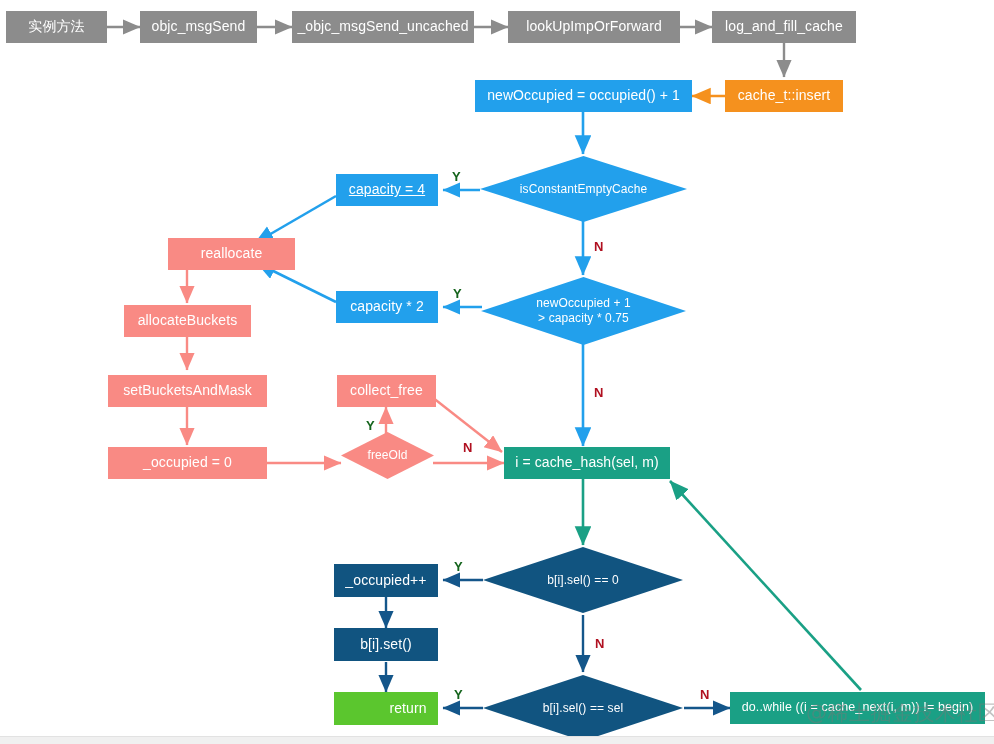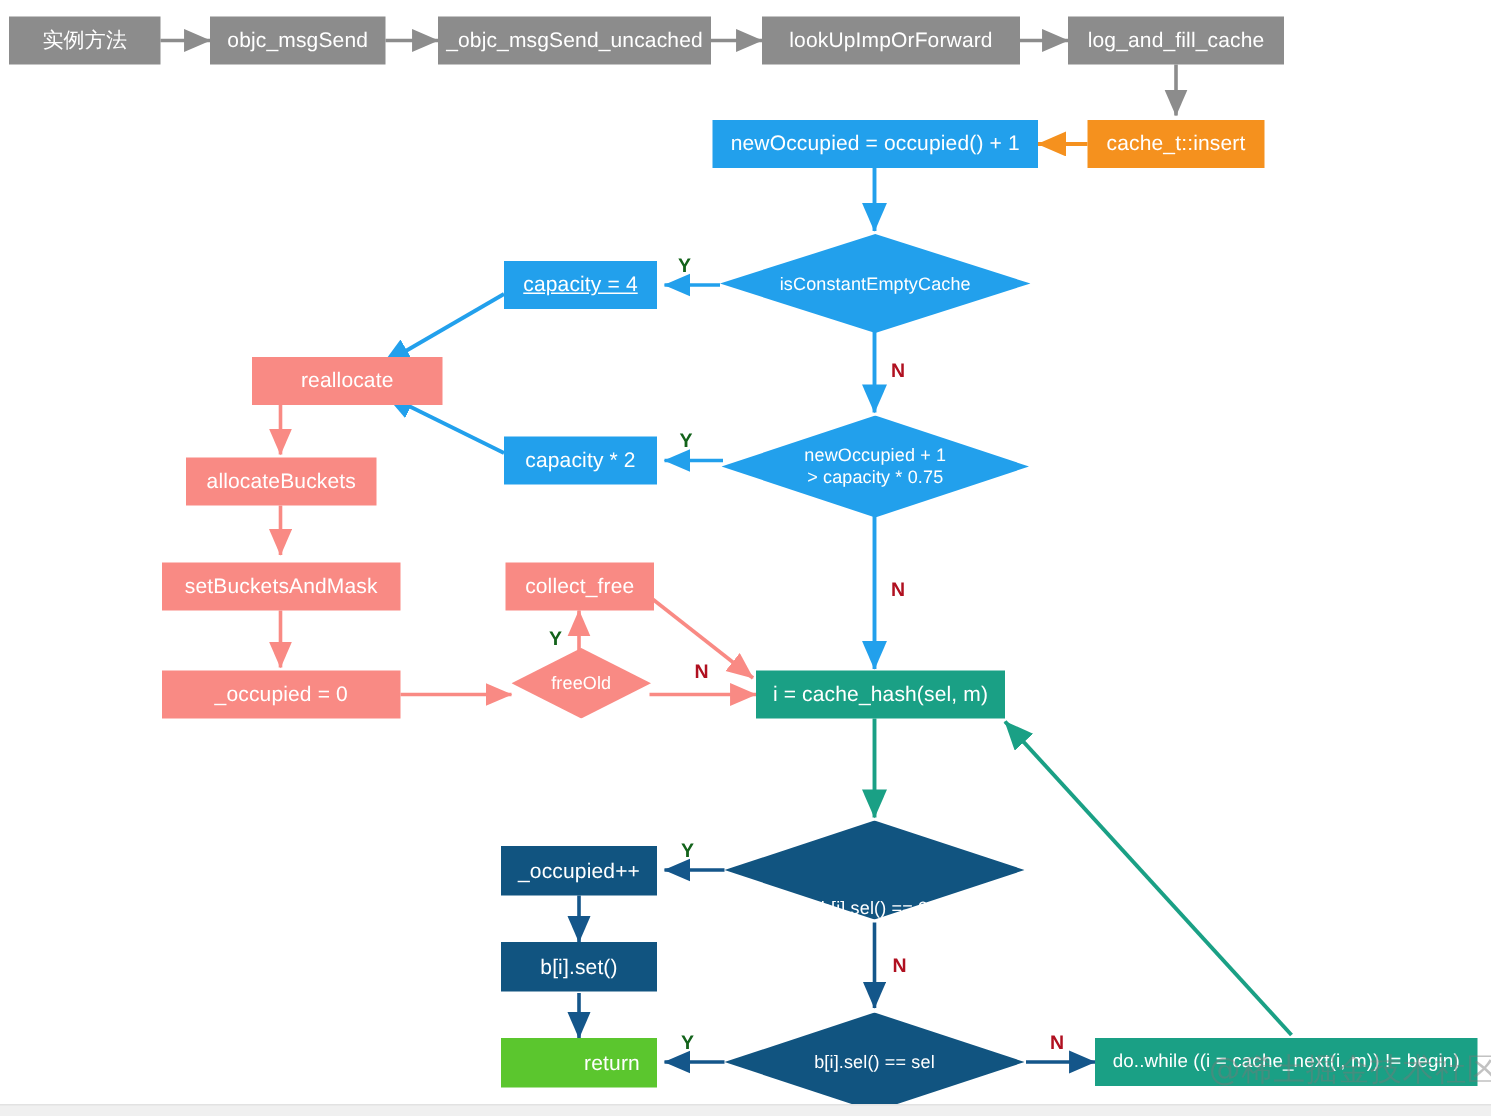--- a/index.html
+++ b/index.html
@@ -227,21 +227,21 @@
 
   <div class="diamond" style="left:341px; top:432px; width:93px; height:47px;">
     <svg class="dshape" viewBox="0 0 93 47" preserveAspectRatio="none">
       <polygon points="46.5,0 93,23.5 46.5,47 0,23.5" fill="#f98a84"></polygon>
     </svg>
     <span class="dlabel">freeOld</span>
   </div>
 
   <div class="node teal" style="left:504px; top:447px; width:166px; height:32px;">i = cache_hash(sel, m)</div>
 
-  <div class="diamond" style="left:483px; top:547px; width:200px; height:66px;align-items:flex-end;">
+  <div class="diamond" style="left:483px; top:547px; width:200px; height:66px;">
     <svg class="dshape" viewBox="0 0 200 66" preserveAspectRatio="none">
       <polygon points="100,0 200,33 100,66 0,33" fill="#115480"></polygon>
     </svg>
     <span class="dlabel">b[i].sel() == 0</span>
   </div>
 
   <div class="node navy" style="left:334px; top:564px; width:104px; height:33px;">_occupied++</div>
 
   <div class="node navy" style="left:334px; top:628px; width:104px; height:33px;">b[i].set()</div>
 

